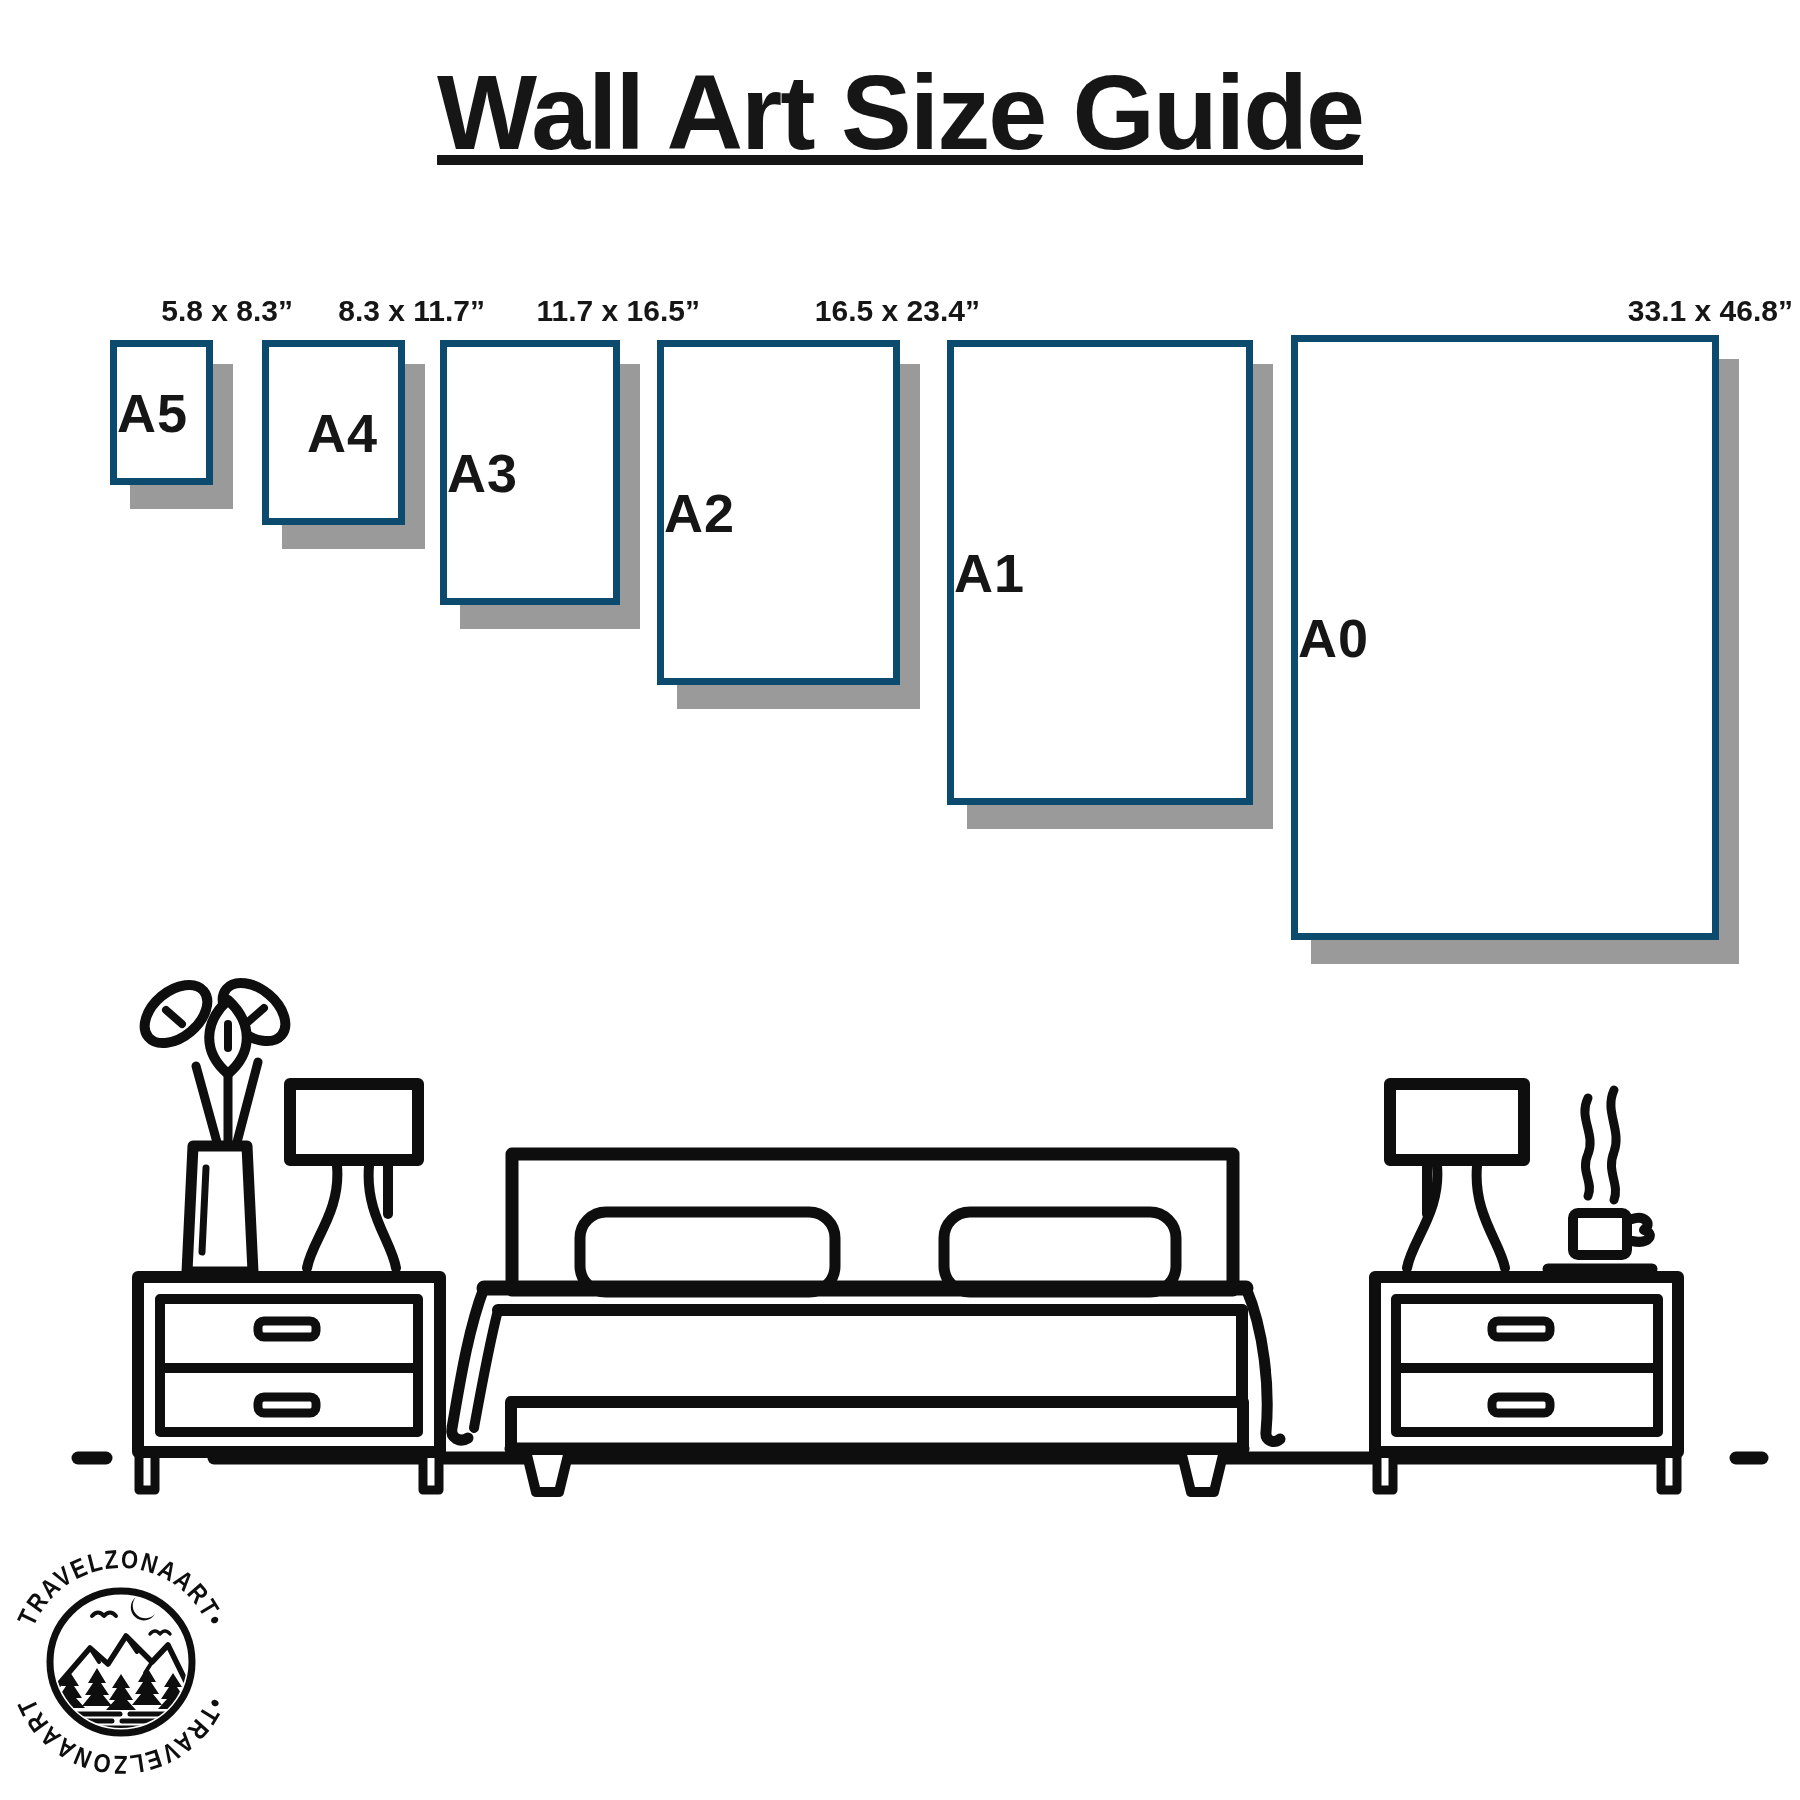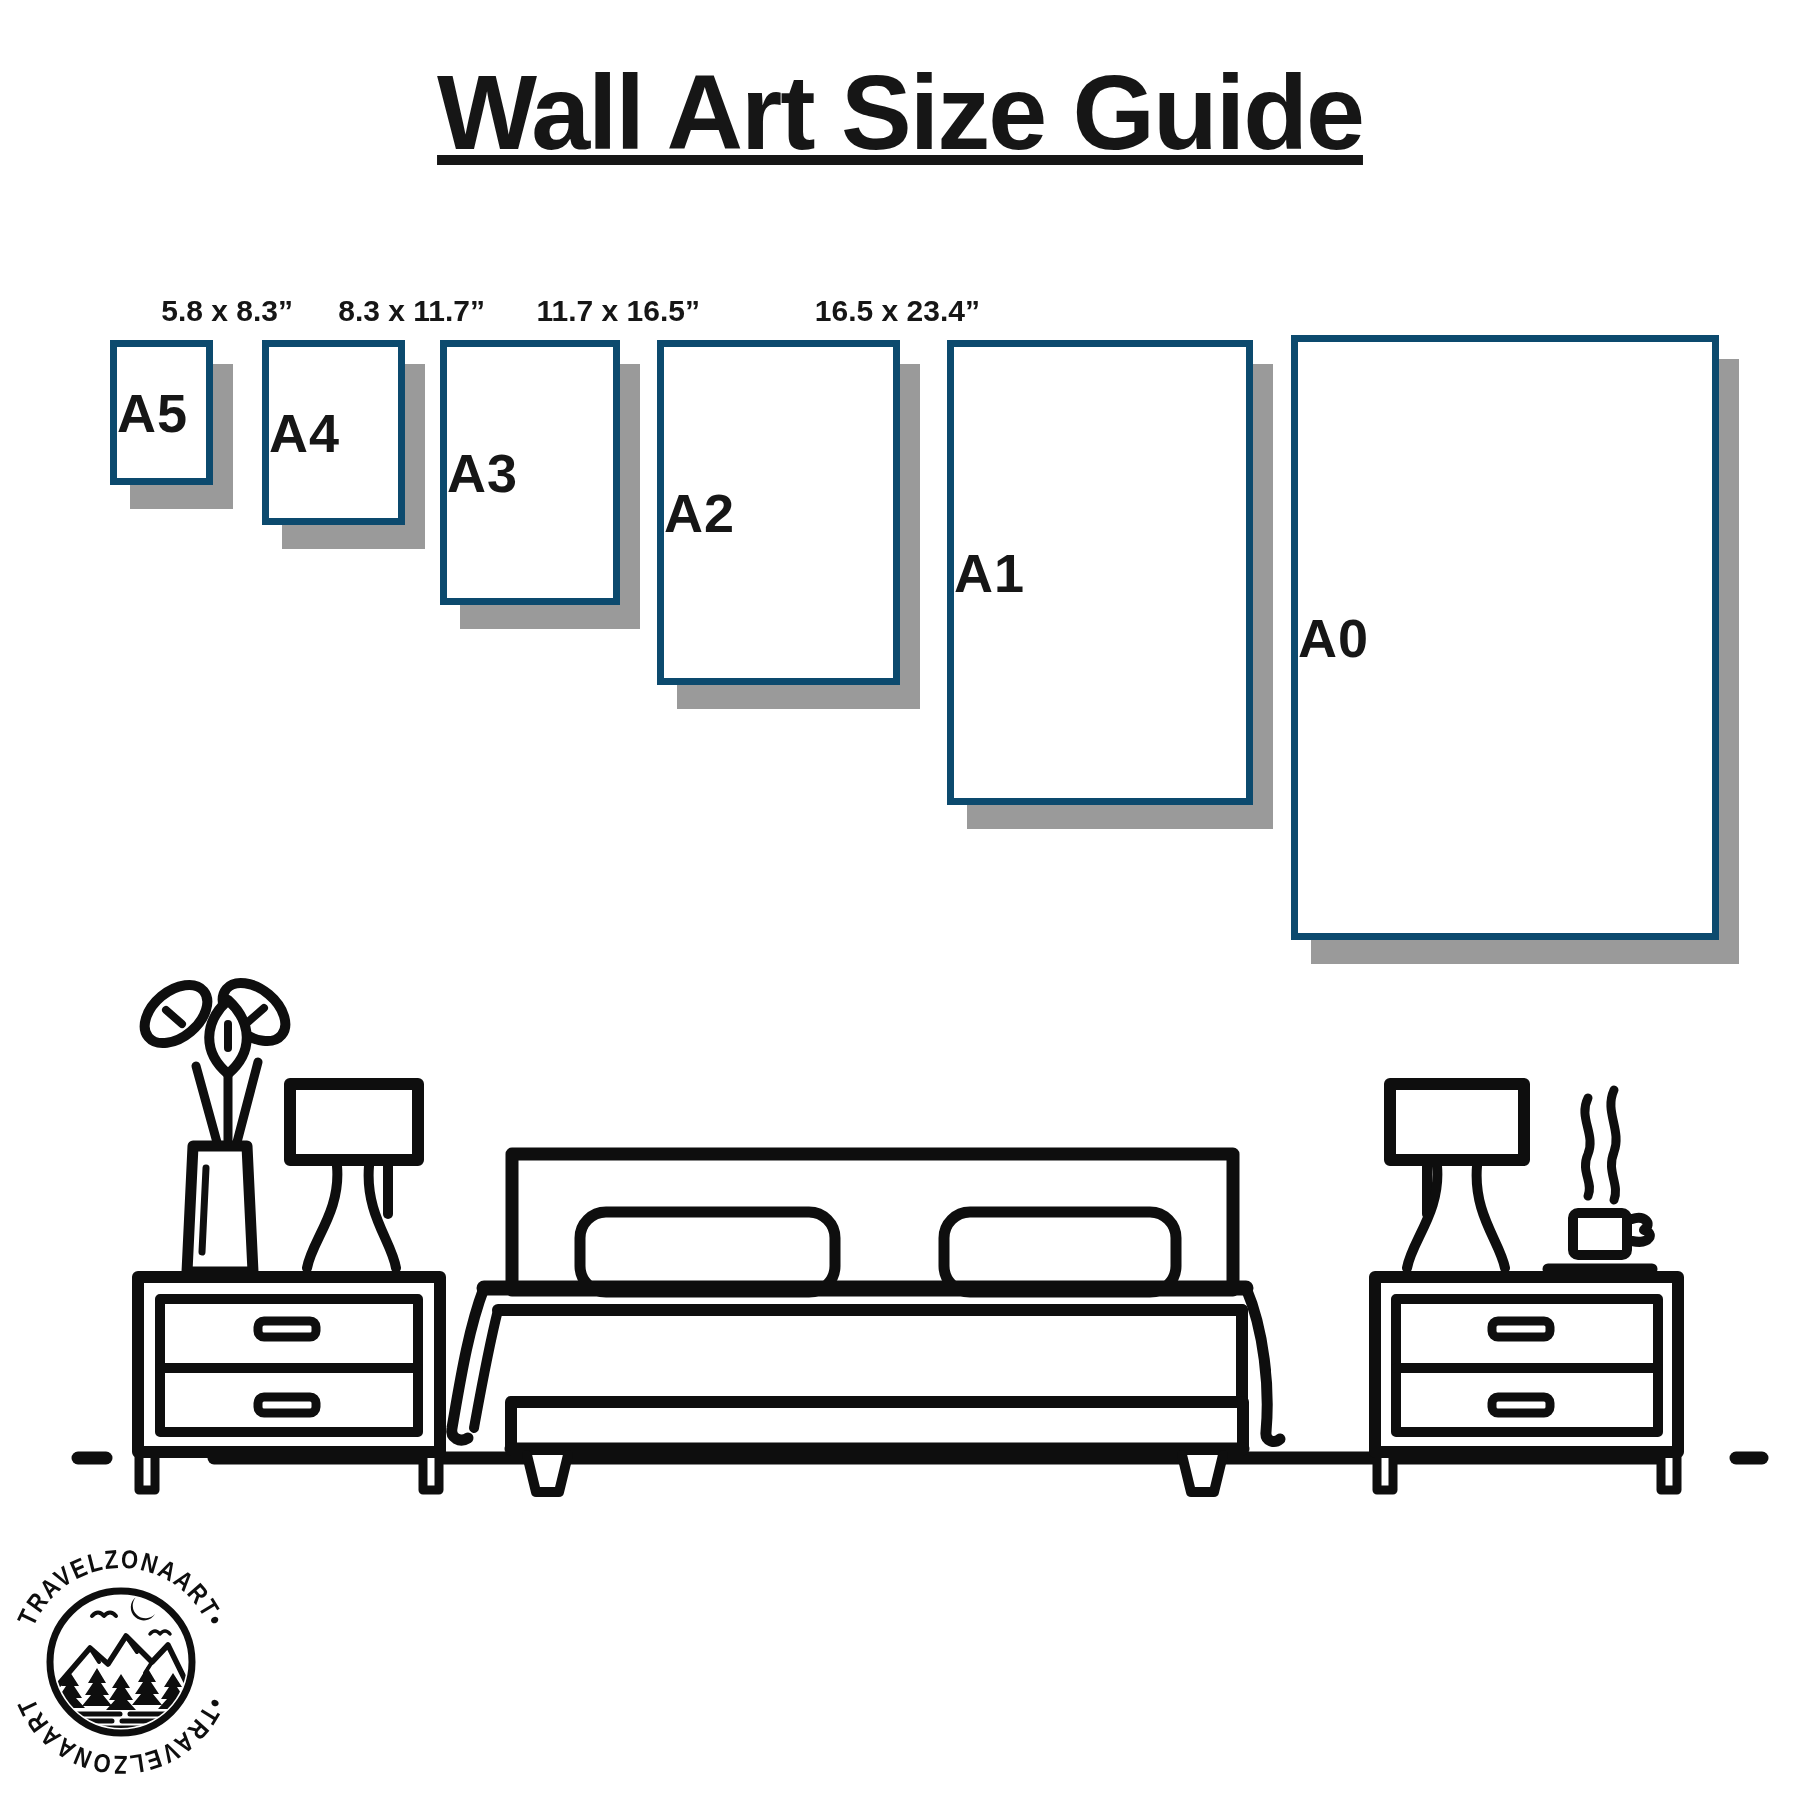--- a/index.html
+++ b/index.html
@@ -31,25 +31,26 @@
 <body>
 
 <div class="canvas">
 
   <div class="page-title">Wall Art Size Guide</div>
 
   <div class="dim-label" style="left:30px;width:263px;">5.8 x 8.3”</div>
   <div class="dim-label" style="left:182px;width:303px;">8.3 x 11.7”</div>
   <div class="dim-label" style="left:360px;width:340px;">11.7 x 16.5”</div>
   <div class="dim-label" style="left:577px;width:403px;">16.5 x 23.4”</div>
+  <div class="dim-label" style="left:1205px;width:588px;">33.1 x 46.8”</div>
 
   <div class="size-frame" style="left:110px;top:340px;width:103px;height:145px;">
     <span class="size-letter">A5</span>
   </div>
-  <div class="size-frame" style="left:262px;top:340px;width:143px;height:185px;">
+  <div class="size-frame" style="left:262px;top:340px;width:143px;height:185px;padding-left:38px;">
     <span class="size-letter">A4</span>
   </div>
   <div class="size-frame" style="left:440px;top:340px;width:180px;height:265px;">
     <span class="size-letter">A3</span>
   </div>
   <div class="size-frame" style="left:657px;top:340px;width:243px;height:345px;">
     <span class="size-letter">A2</span>
   </div>
   <div class="size-frame" style="left:947px;top:340px;width:306px;height:465px;">
     <span class="size-letter">A1</span>

